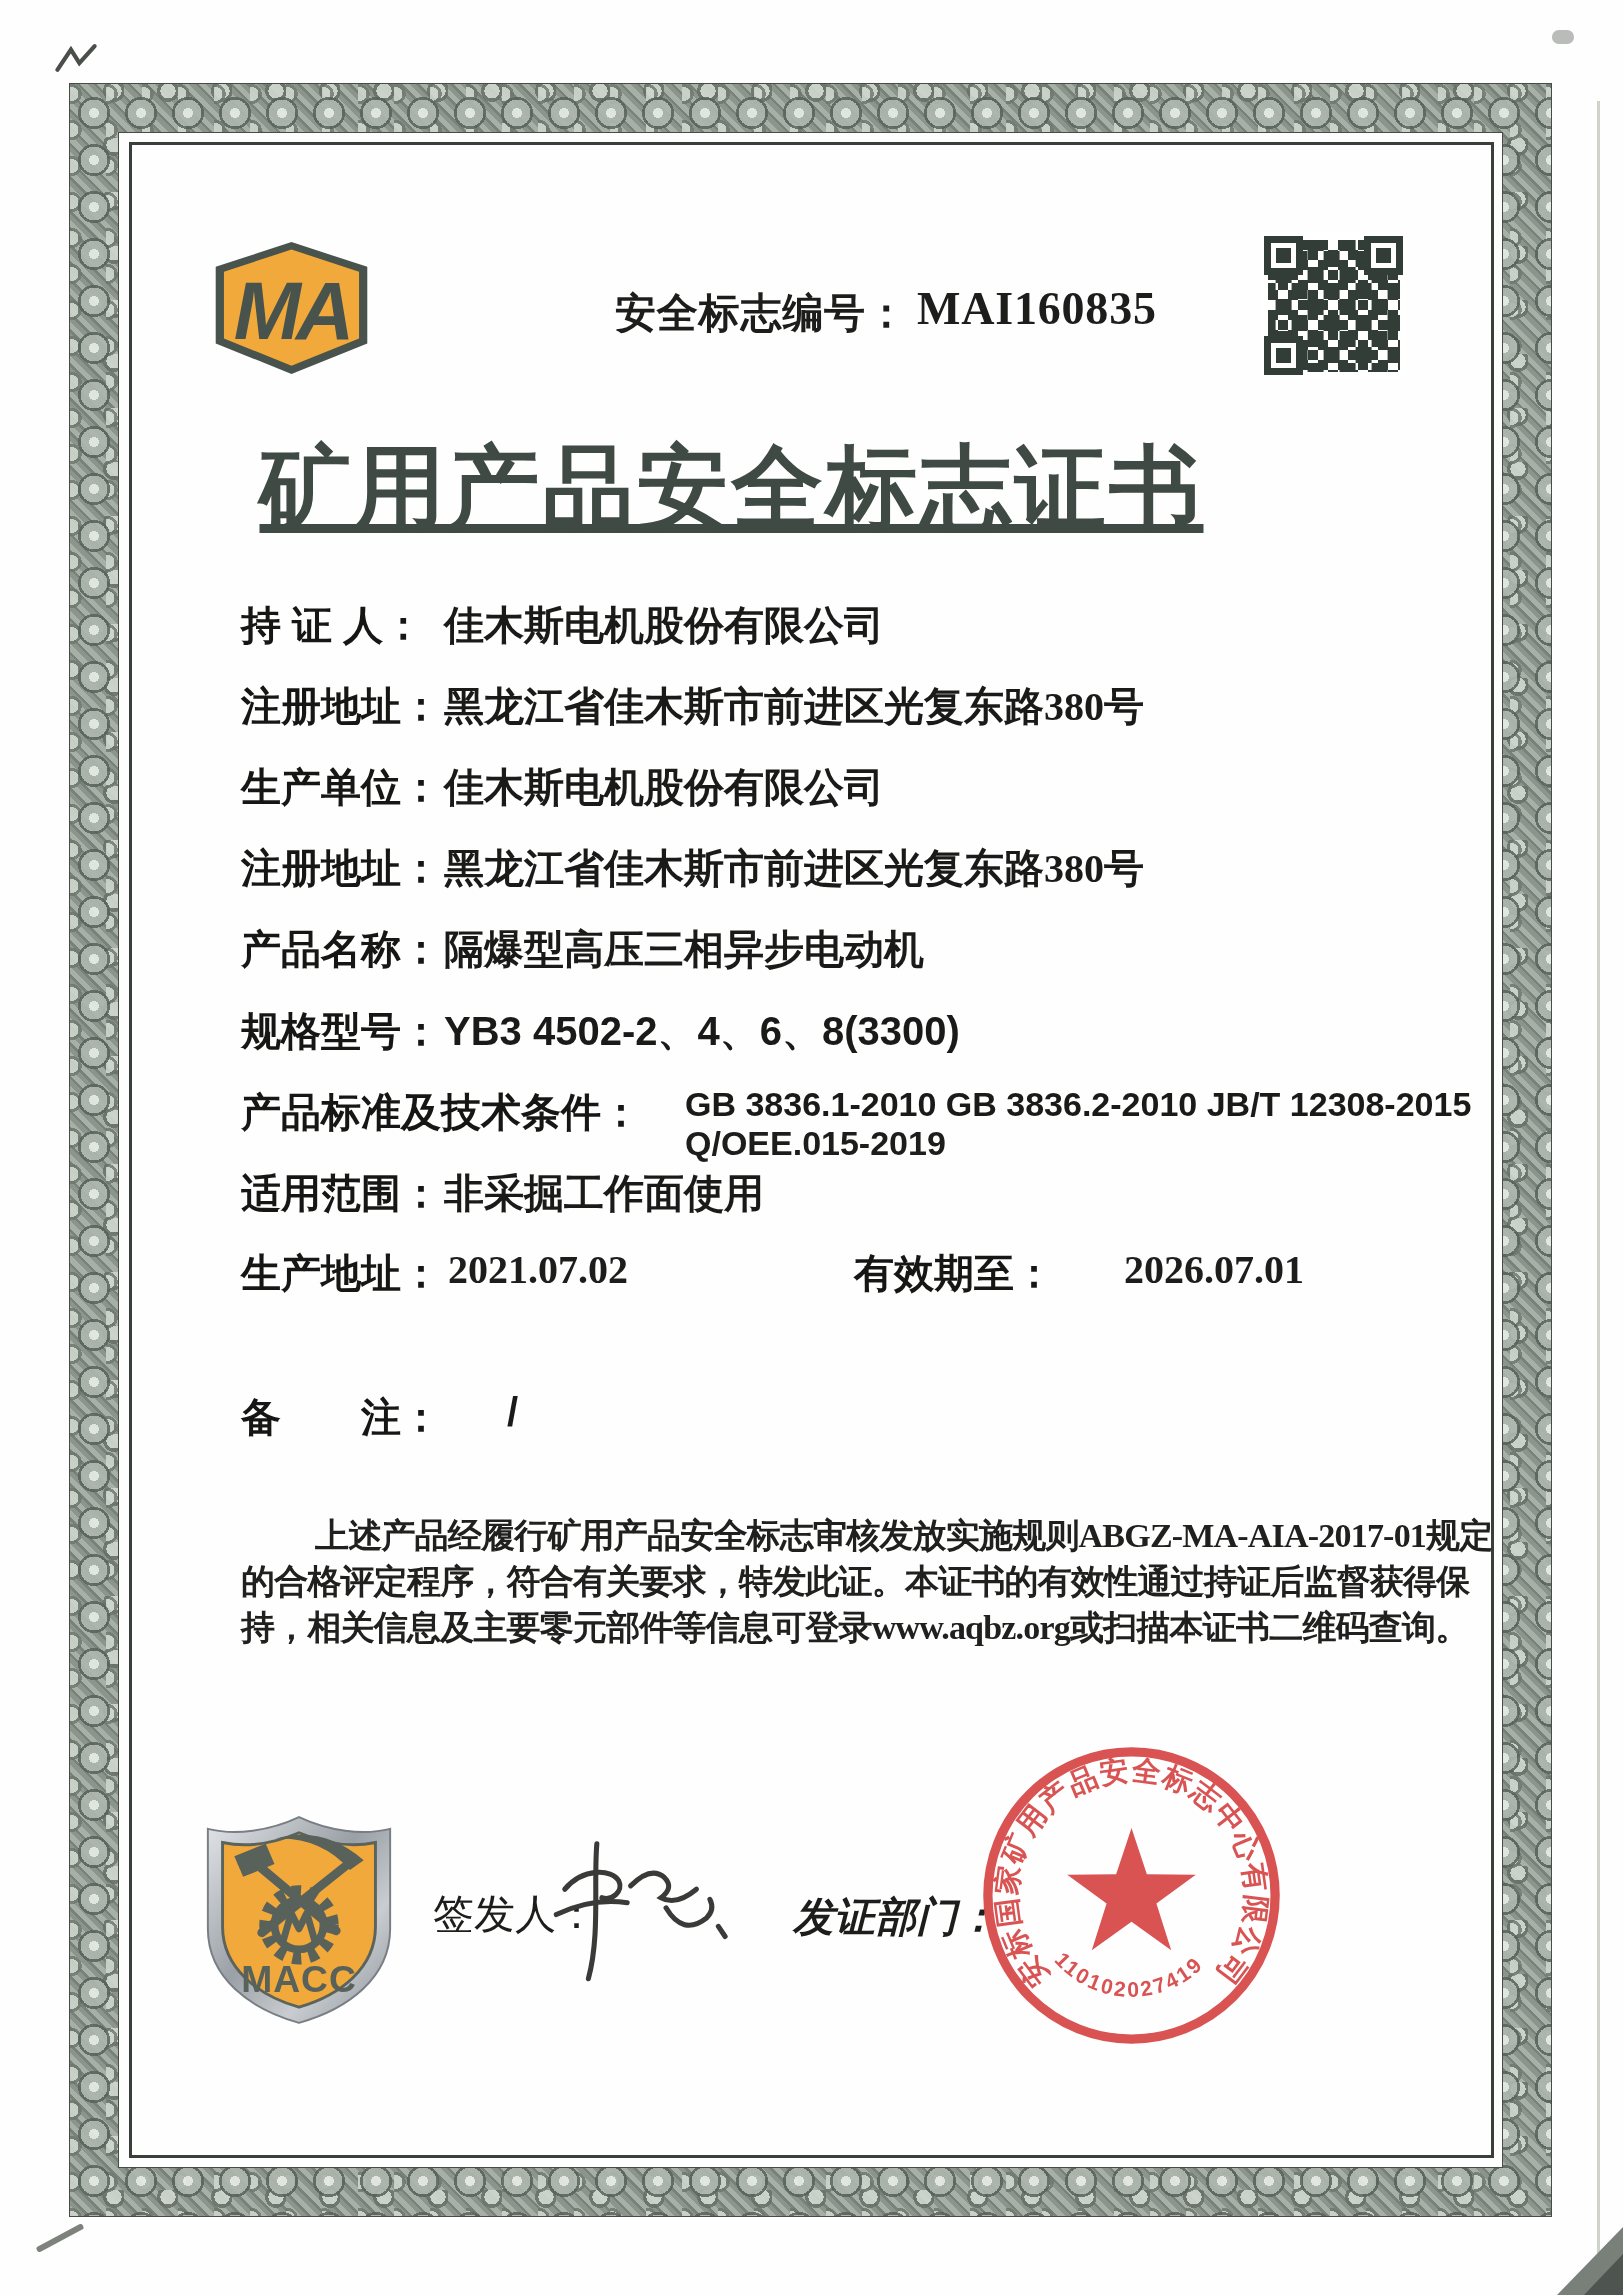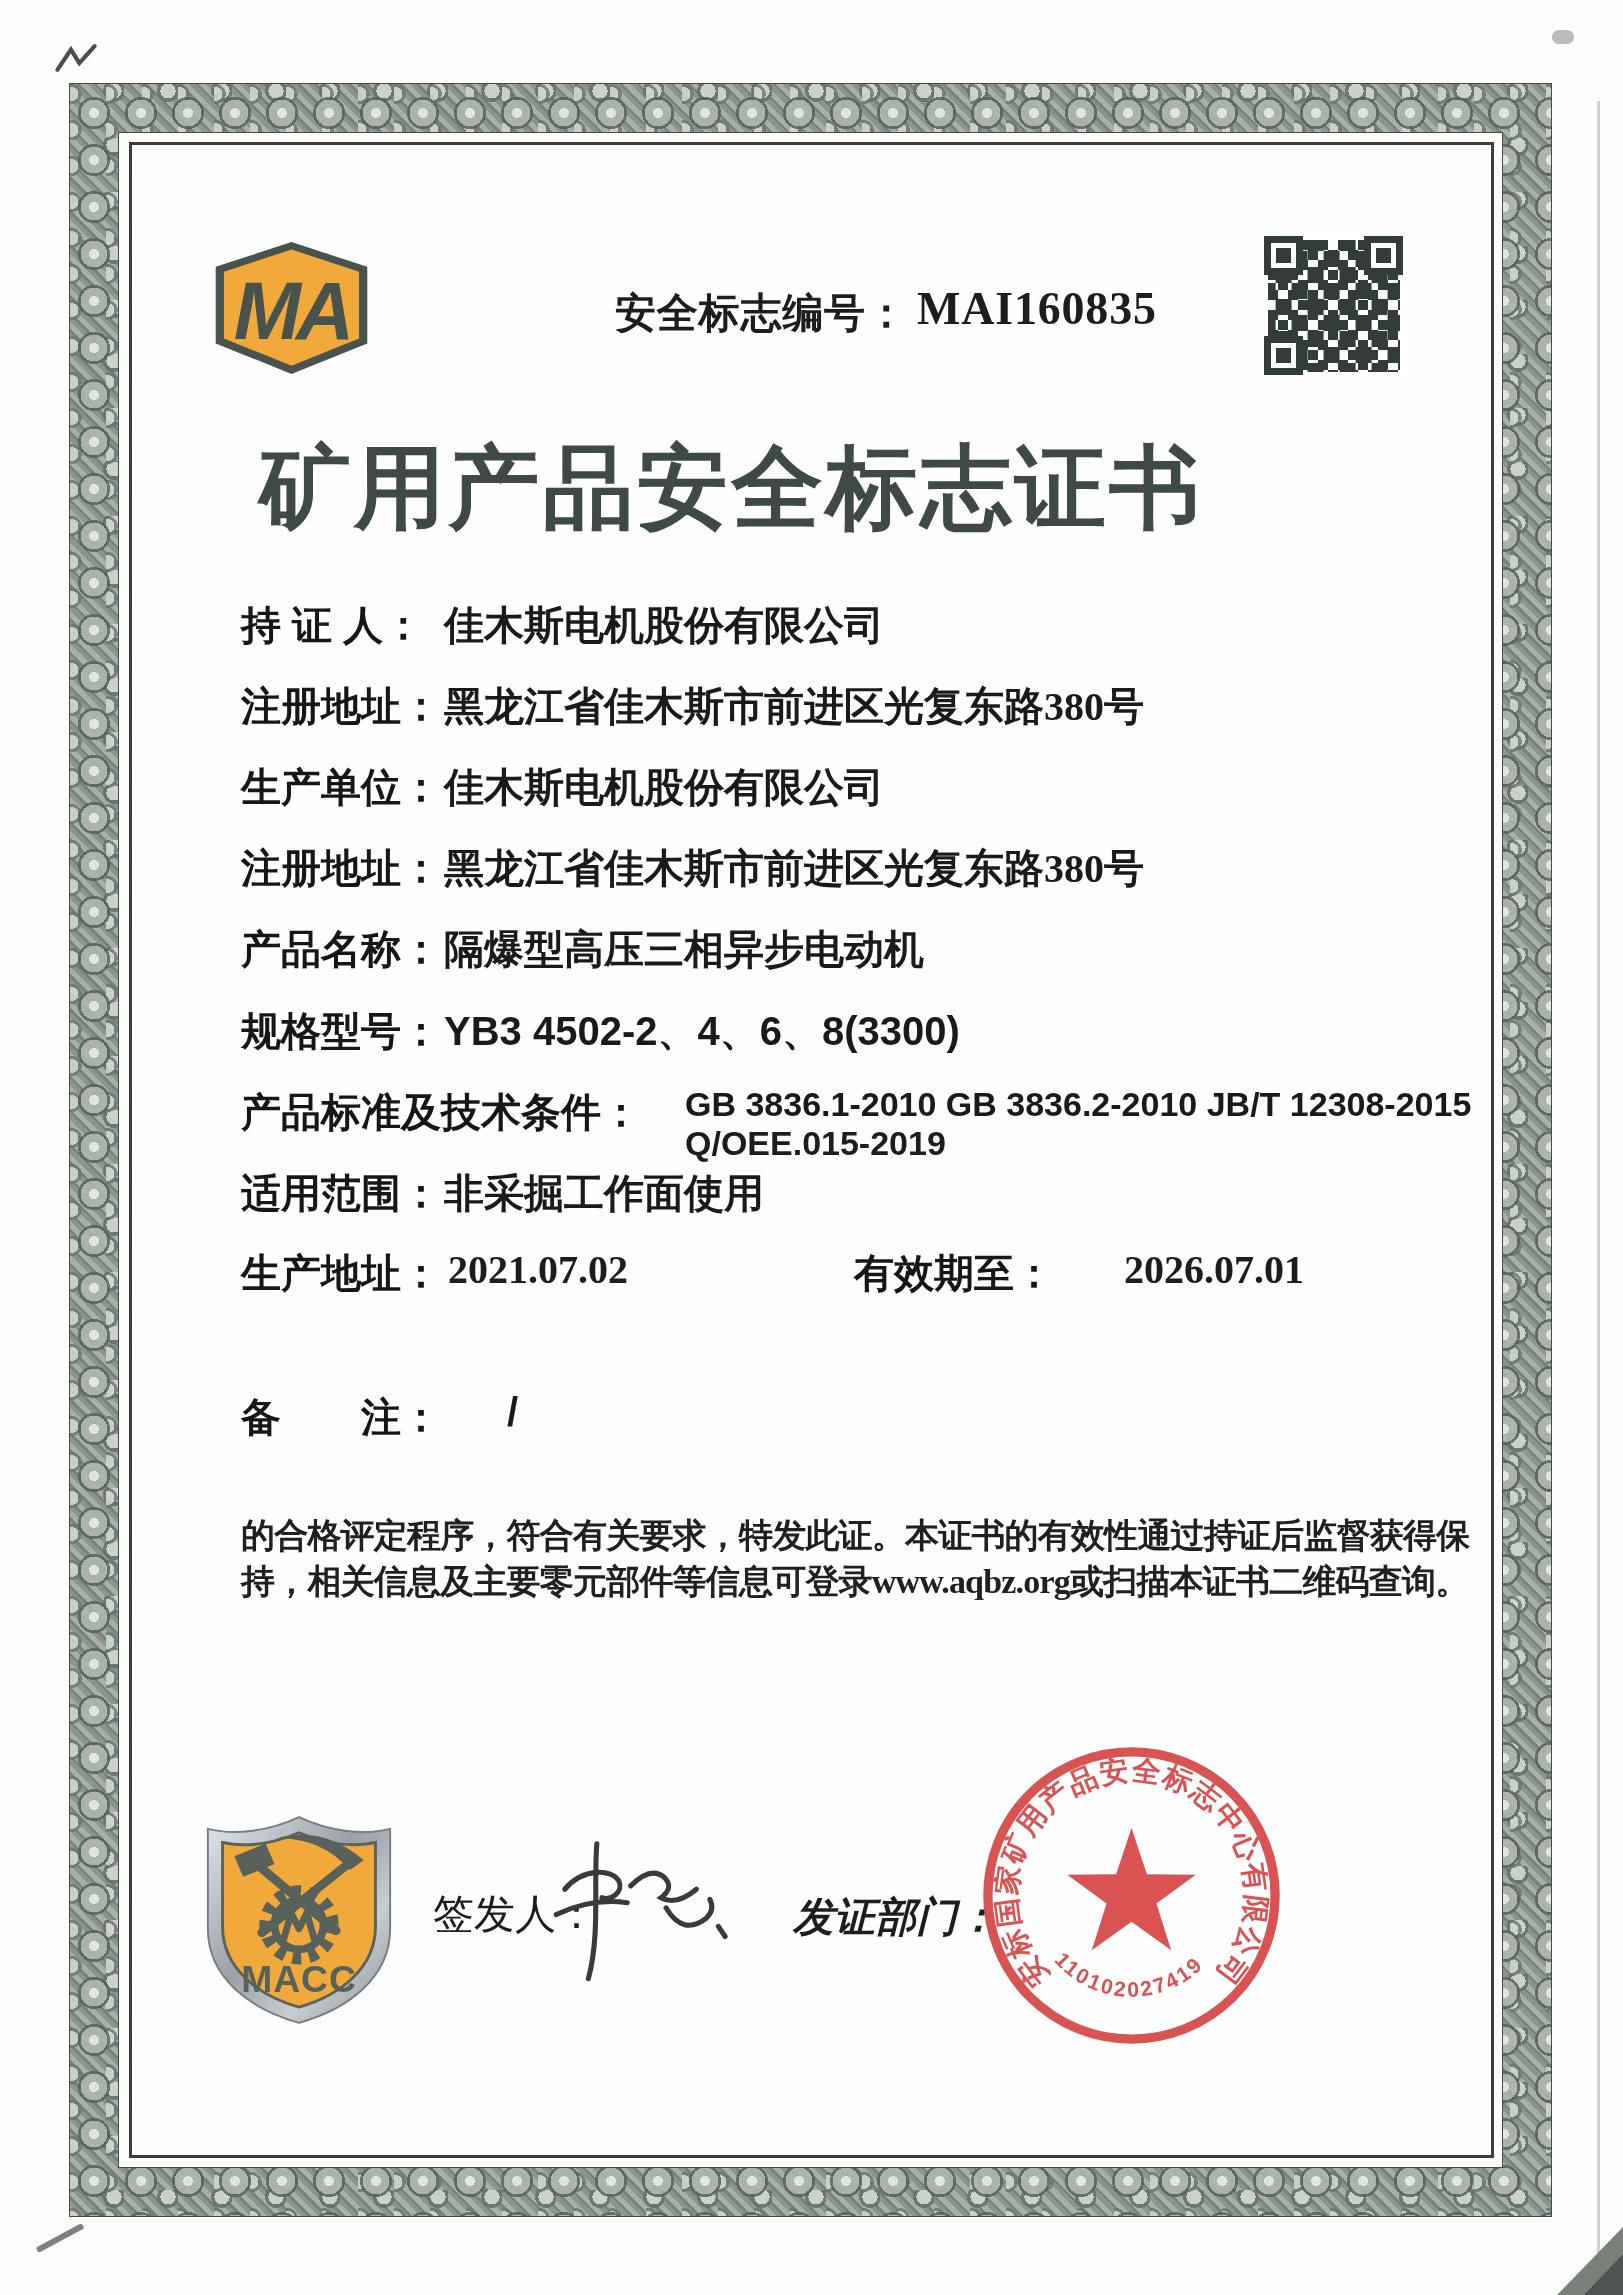--- a/index.html
+++ b/index.html
@@ -40,21 +40,21 @@
     background:
       repeating-conic-gradient(#333d38 0 25%, #ffffff 0 50%) 0 0/20px 20px,
       repeating-conic-gradient(#333d38 0 25%, #ffffff 0 50%) 7.6px 11px/32px 32px;
     background-blend-mode:darken;}
   .finder{position:absolute;width:25px;height:25px;border:7.6px solid #333d38;background:#fff;}
   .finder::after{content:"";position:absolute;left:5px;top:5px;width:15px;height:15px;background:#333d38;}
   .f-tl{left:3.4px;top:3.4px;} .f-tr{right:3.4px;top:3.4px;} .f-bl{left:3.4px;bottom:3.4px;}
   
   .title{position:absolute;left:0;top:427px;width:1463px;text-align:center;
     font-family:"Liberation Serif",serif;font-weight:900;font-size:91px;letter-spacing:3.4px;
-    color:#3f4a44;}
+    color:#3f4a44;text-decoration:underline;}
   
   .row{position:absolute;left:0;width:1623px;height:54px;}
   .flabel{position:absolute;left:241px;font-size:40px;font-weight:700;white-space:pre;color:#161614;}
   .fvalue{position:absolute;left:444px;font-size:40px;font-weight:600;white-space:nowrap;
     font-family:"Liberation Serif",serif;color:#1a1a18;}
   .fvalue.num{font-family:"Liberation Sans",sans-serif;font-weight:700;letter-spacing:0;}
   .std-val{left:685px;font-size:34px;font-weight:700;font-family:"Liberation Sans",sans-serif;text-align:center;}
   .std-val2{position:absolute;left:685px;top:39px;font-size:34px;font-weight:700;white-space:nowrap;
     font-family:"Liberation Sans",sans-serif;}
   .date-val{position:absolute;font-size:40px;font-weight:700;font-family:"Liberation Serif",serif;}
@@ -161,20 +161,21 @@
     <span class="flabel" style="left:854px">有效期至：</span>
     <span class="date-val" style="left:1124px">2026.07.01</span>
   </div>
 
   <div class="row" style="top:1390px">
     <span class="flabel">备　　注：</span>
     <span class="fvalue num" style="left:507px">/</span>
   </div>
 
   <div class="statement">
+    <span class="sline indent">上述产品经履行矿用产品安全标志审核发放实施规则ABGZ-MA-AIA-2017-01规定</span>
     <span class="sline">的合格评定程序，符合有关要求，特发此证。本证书的有效性通过持证后监督获得保</span>
     <span class="sline">持，相关信息及主要零元部件等信息可登录www.aqbz.org或扫描本证书二维码查询。</span>
   </div>
 
   <svg class="shield" viewBox="0 0 200 224">
     <defs>
       <linearGradient id="metal" x1="0" y1="0" x2="1" y2="1">
         <stop offset="0" stop-color="#e3e6e9"></stop>
         <stop offset="0.45" stop-color="#9aa0a6"></stop>
         <stop offset="0.7" stop-color="#c9cdd1"></stop>

